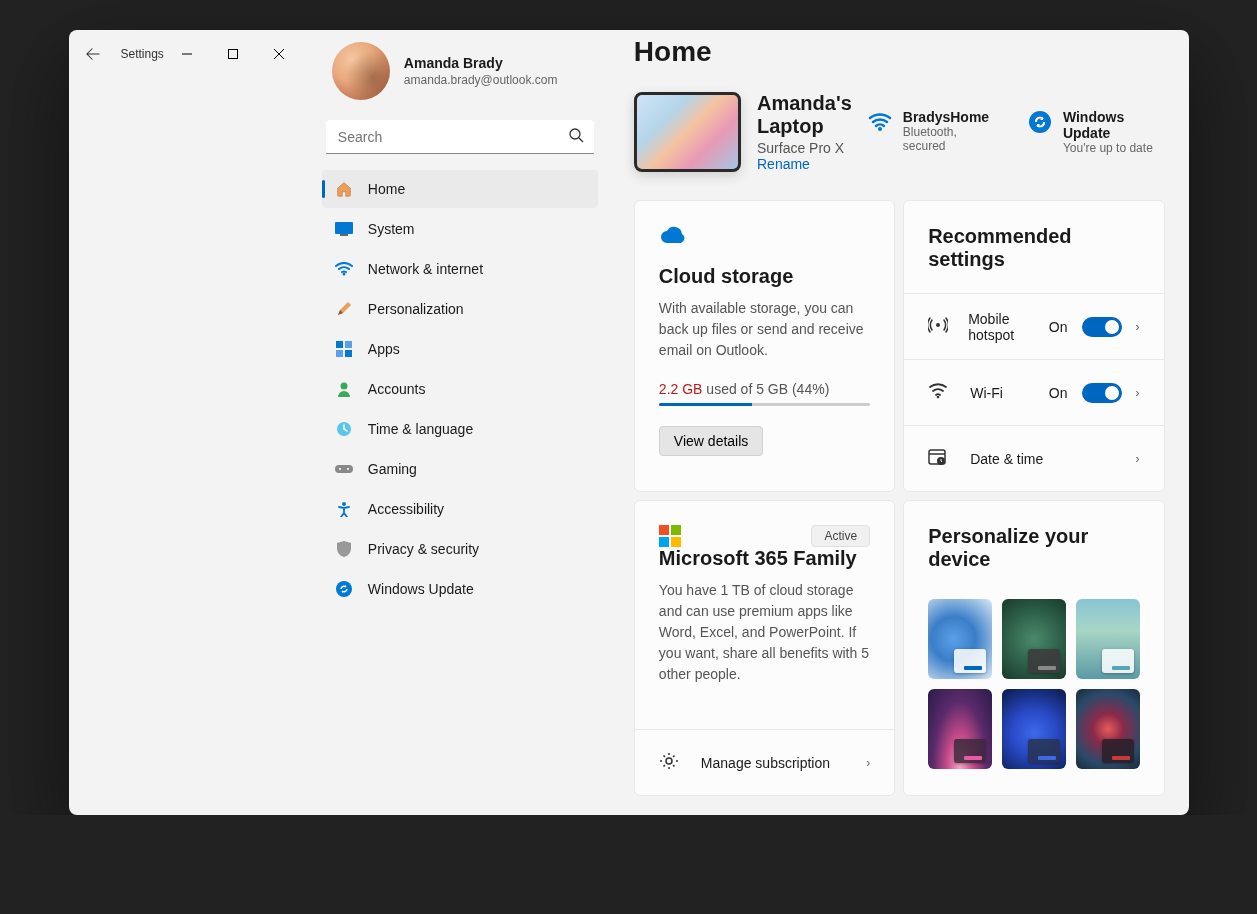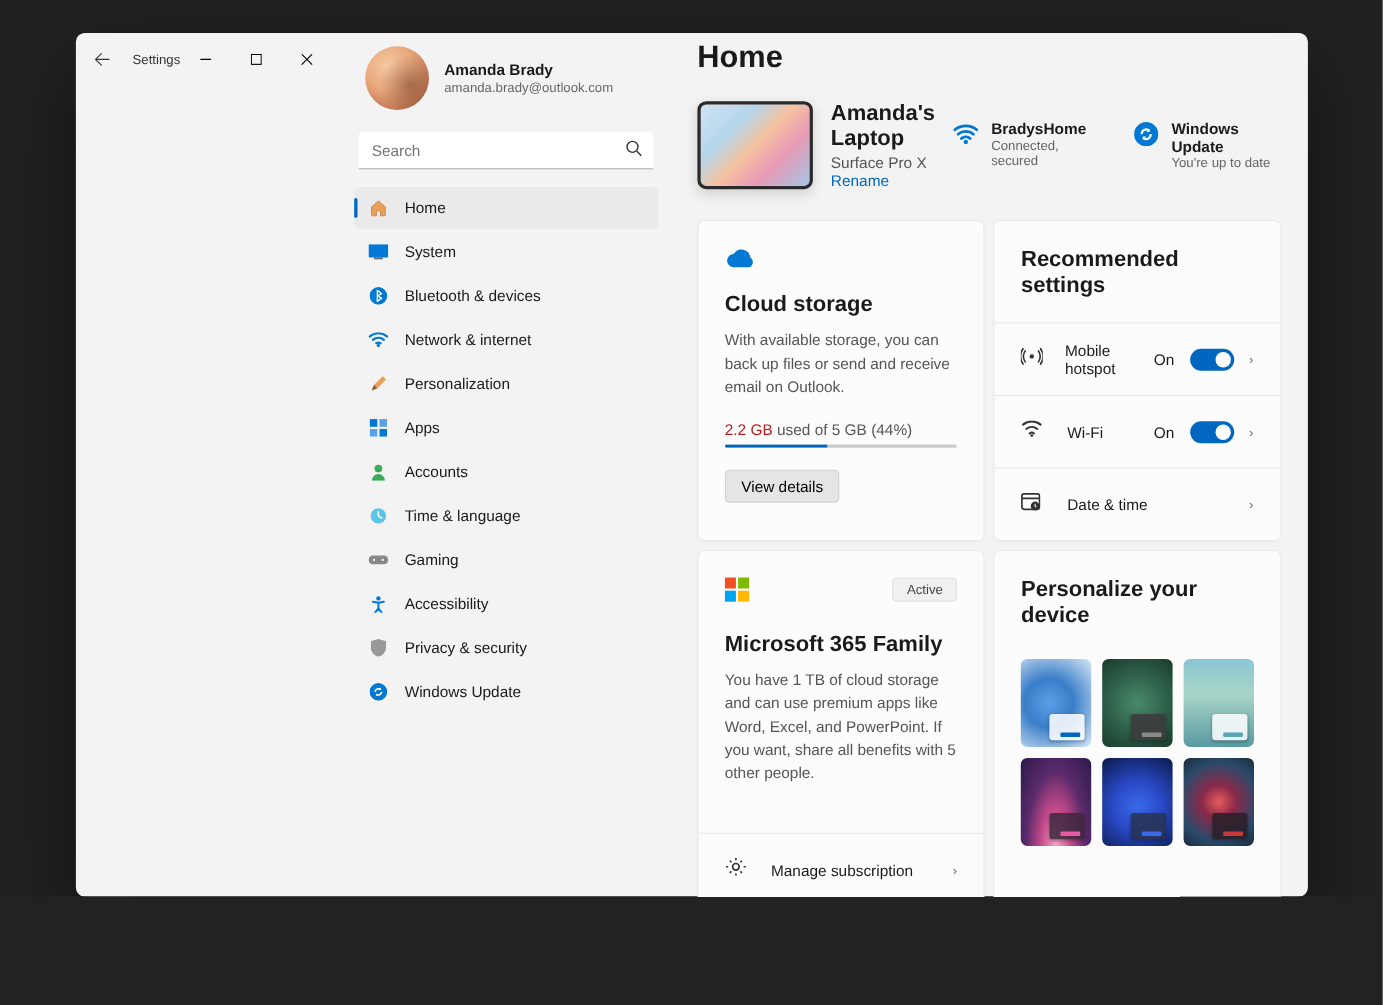--- a/index.html
+++ b/index.html
@@ -52,21 +52,21 @@
 .btn{display:inline-block;padding:6px 14px;border:1px solid #d0d0d0;border-radius:4px;background:#e5e5e5;font-size:14px;cursor:pointer}
 .setting-row{display:flex;align-items:center;height:66px;padding:0 24px;border-top:1px solid #e8e8e8;cursor:pointer}
 .setting-row:first-of-type{border-top:none}
 .row-icon{width:22px;margin-right:20px;color:#333}
 .row-label{font-size:14px;color:#1a1a1a}
 .row-right{margin-left:auto;display:flex;align-items:center;gap:14px}
 .toggle{width:40px;height:20px;background:#0067c0;border-radius:10px;position:relative;cursor:pointer}
 .toggle::after{content:"";position:absolute;right:3px;top:3px;width:14px;height:14px;background:#fff;border-radius:50%}
 .on-label{font-size:14px;color:#1a1a1a}
 .chev{color:#666;font-size:12px}
-.ms365-head{display:flex;align-items:flex-start;justify-content:space-between;margin-bottom:28px}
+.ms365-head{display:flex;align-items:flex-start;justify-content:space-between;margin-bottom:0}
 .badge{font-size:12px;background:#f0f0f0;border:1px solid #e0e0e0;padding:3px 12px;border-radius:4px;color:#444}
 .ms-logo{width:22px;height:22px;display:grid;grid-template-columns:1fr 1fr;grid-template-rows:1fr 1fr;gap:2px}
 .ms-logo span:nth-child(1){background:#f25022}
 .ms-logo span:nth-child(2){background:#7fba00}
 .ms-logo span:nth-child(3){background:#00a4ef}
 .ms-logo span:nth-child(4){background:#ffb900}
 .themes{display:grid;grid-template-columns:repeat(3,1fr);gap:10px;padding:0 24px 24px}
 .theme-tile{height:80px;border-radius:6px;position:relative;cursor:pointer;overflow:hidden}
 .theme-tile::after{content:"";position:absolute;right:6px;bottom:6px;width:32px;height:24px;background:rgba(255,255,255,.85);border-radius:3px;box-shadow:0 1px 3px rgba(0,0,0,.3)}
 .theme-tile::before{content:"";position:absolute;right:10px;bottom:9px;width:18px;height:4px;border-radius:1px;z-index:1}
@@ -154,29 +154,20 @@
           <span class="nav-icon">
               <svg width="18" height="14" viewBox="0 0 18 14">
                 <rect x="0" y="0" width="18" height="12" rx="1" fill="#0078d4"></rect>
                 <rect x="5" y="12" width="8" height="2" fill="#666"></rect>
               </svg>
             </span>
           <span>System</span>
         </div>
         <div class="nav-item">
           <span class="nav-icon">
-              <svg width="16" height="16" viewBox="0 0 16 16">
-                <circle cx="8" cy="8" r="8" fill="#0078d4"></circle>
-                <path d="M7 3v10l4-3-4-2 4-2-4-3z" stroke="#fff" stroke-width="1.2" fill="none" stroke-linejoin="round"></path>
-              </svg>
-            </span>
-          <span>Bluetooth &amp; devices</span>
-        </div>
-        <div class="nav-item">
-          <span class="nav-icon">
               <svg width="18" height="14" viewBox="0 0 18 14">
                 <path d="M1 4a12 12 0 0 1 16 0M4 7a8 8 0 0 1 10 0M7 10a4 4 0 0 1 4 0" stroke="#0078d4" stroke-width="2" fill="none" stroke-linecap="round"></path>
                 <circle cx="9" cy="12" r="1.5" fill="#0078d4"></circle>
               </svg>
             </span>
           <span>Network &amp; internet</span>
         </div>
         <div class="nav-item">
           <span class="nav-icon">
               <svg width="18" height="18" viewBox="0 0 18 18">
@@ -268,21 +259,21 @@
         <div class="status-group">
           <div class="status">
             <span class="status-icon">
                 <svg width="24" height="20" viewBox="0 0 24 20">
                   <path d="M2 6a16 16 0 0 1 20 0M5 10a11 11 0 0 1 14 0M8 14a6 6 0 0 1 8 0" stroke="#0078d4" stroke-width="2.5" fill="none" stroke-linecap="round"></path>
                   <circle cx="12" cy="17" r="2" fill="#0078d4"></circle>
                 </svg>
               </span>
             <div>
               <div class="status-title">BradysHome</div>
-              <div class="status-sub">Connected, secured</div>
+              <div class="status-sub">Bluetooth, secured</div>
             </div>
           </div>
           <div class="status">
             <span class="status-icon">
                 <svg width="22" height="22" viewBox="0 0 22 22">
                   <circle cx="11" cy="11" r="11" fill="#0078d4"></circle>
                   <path d="M7 11a4 4 0 0 1 7-3M15 11a4 4 0 0 1-7 3" stroke="#fff" stroke-width="2" fill="none"></path>
                   <path d="M14 6v3h-3M8 16v-3h3" fill="#fff"></path>
                 </svg>
               </span>

